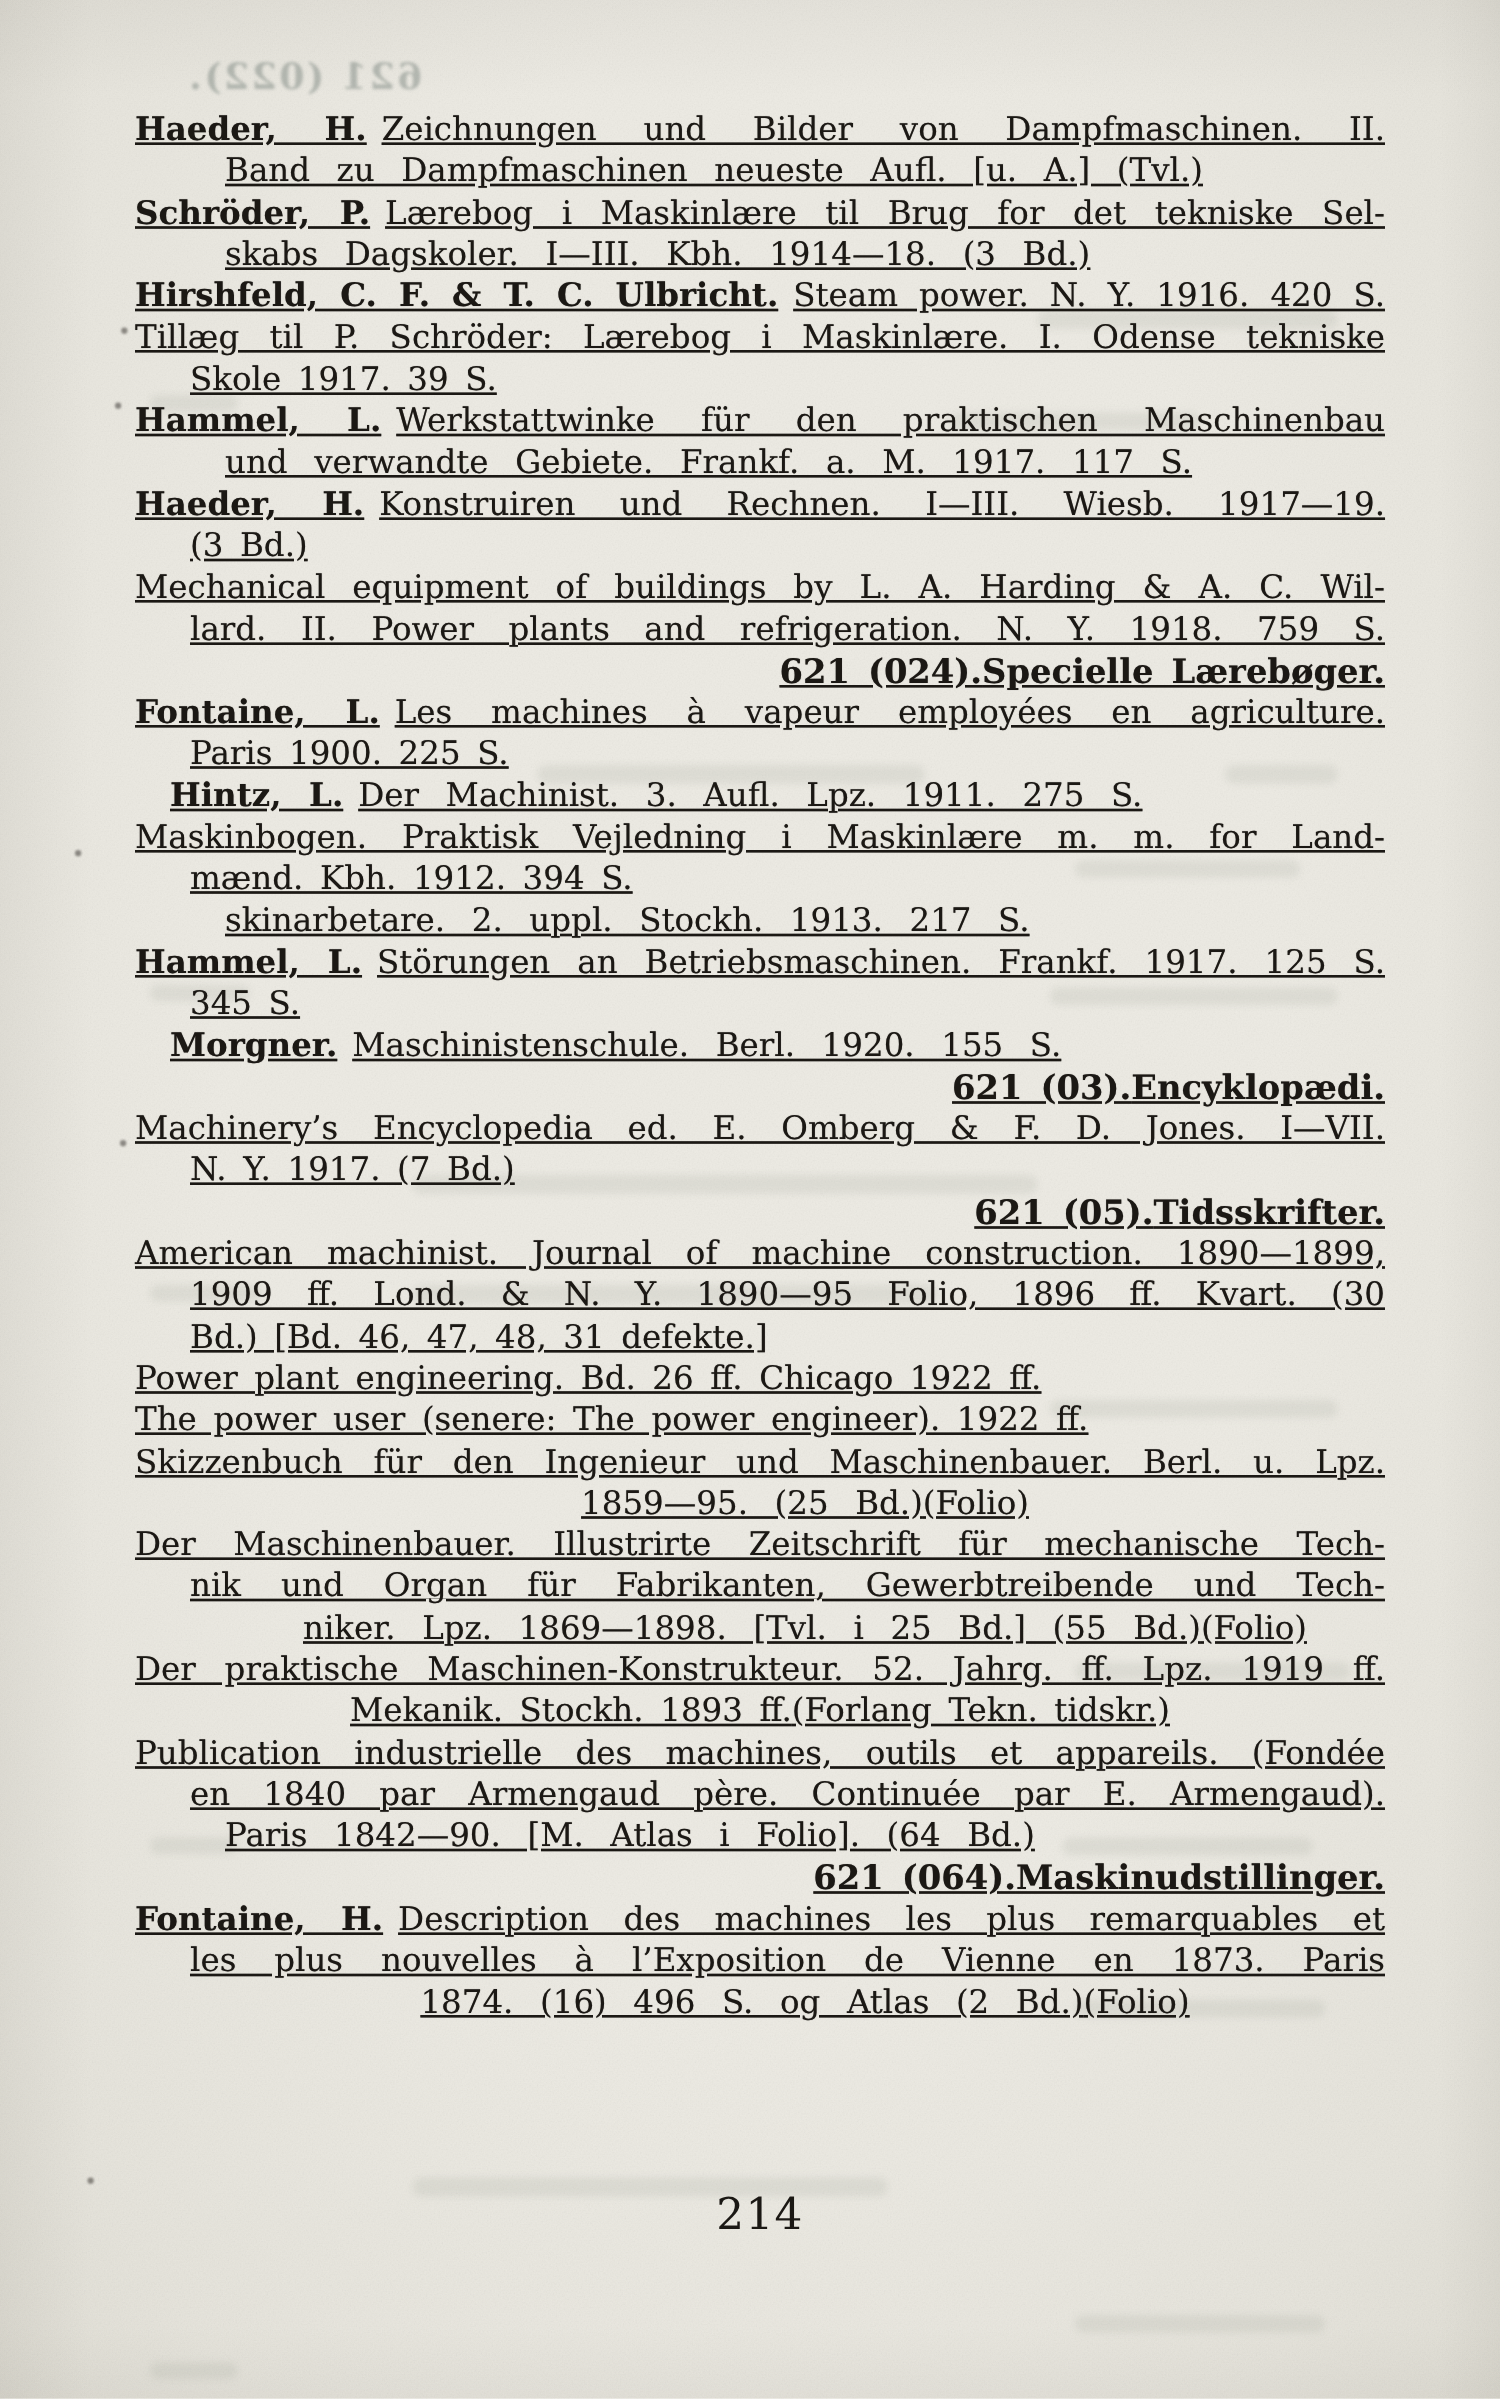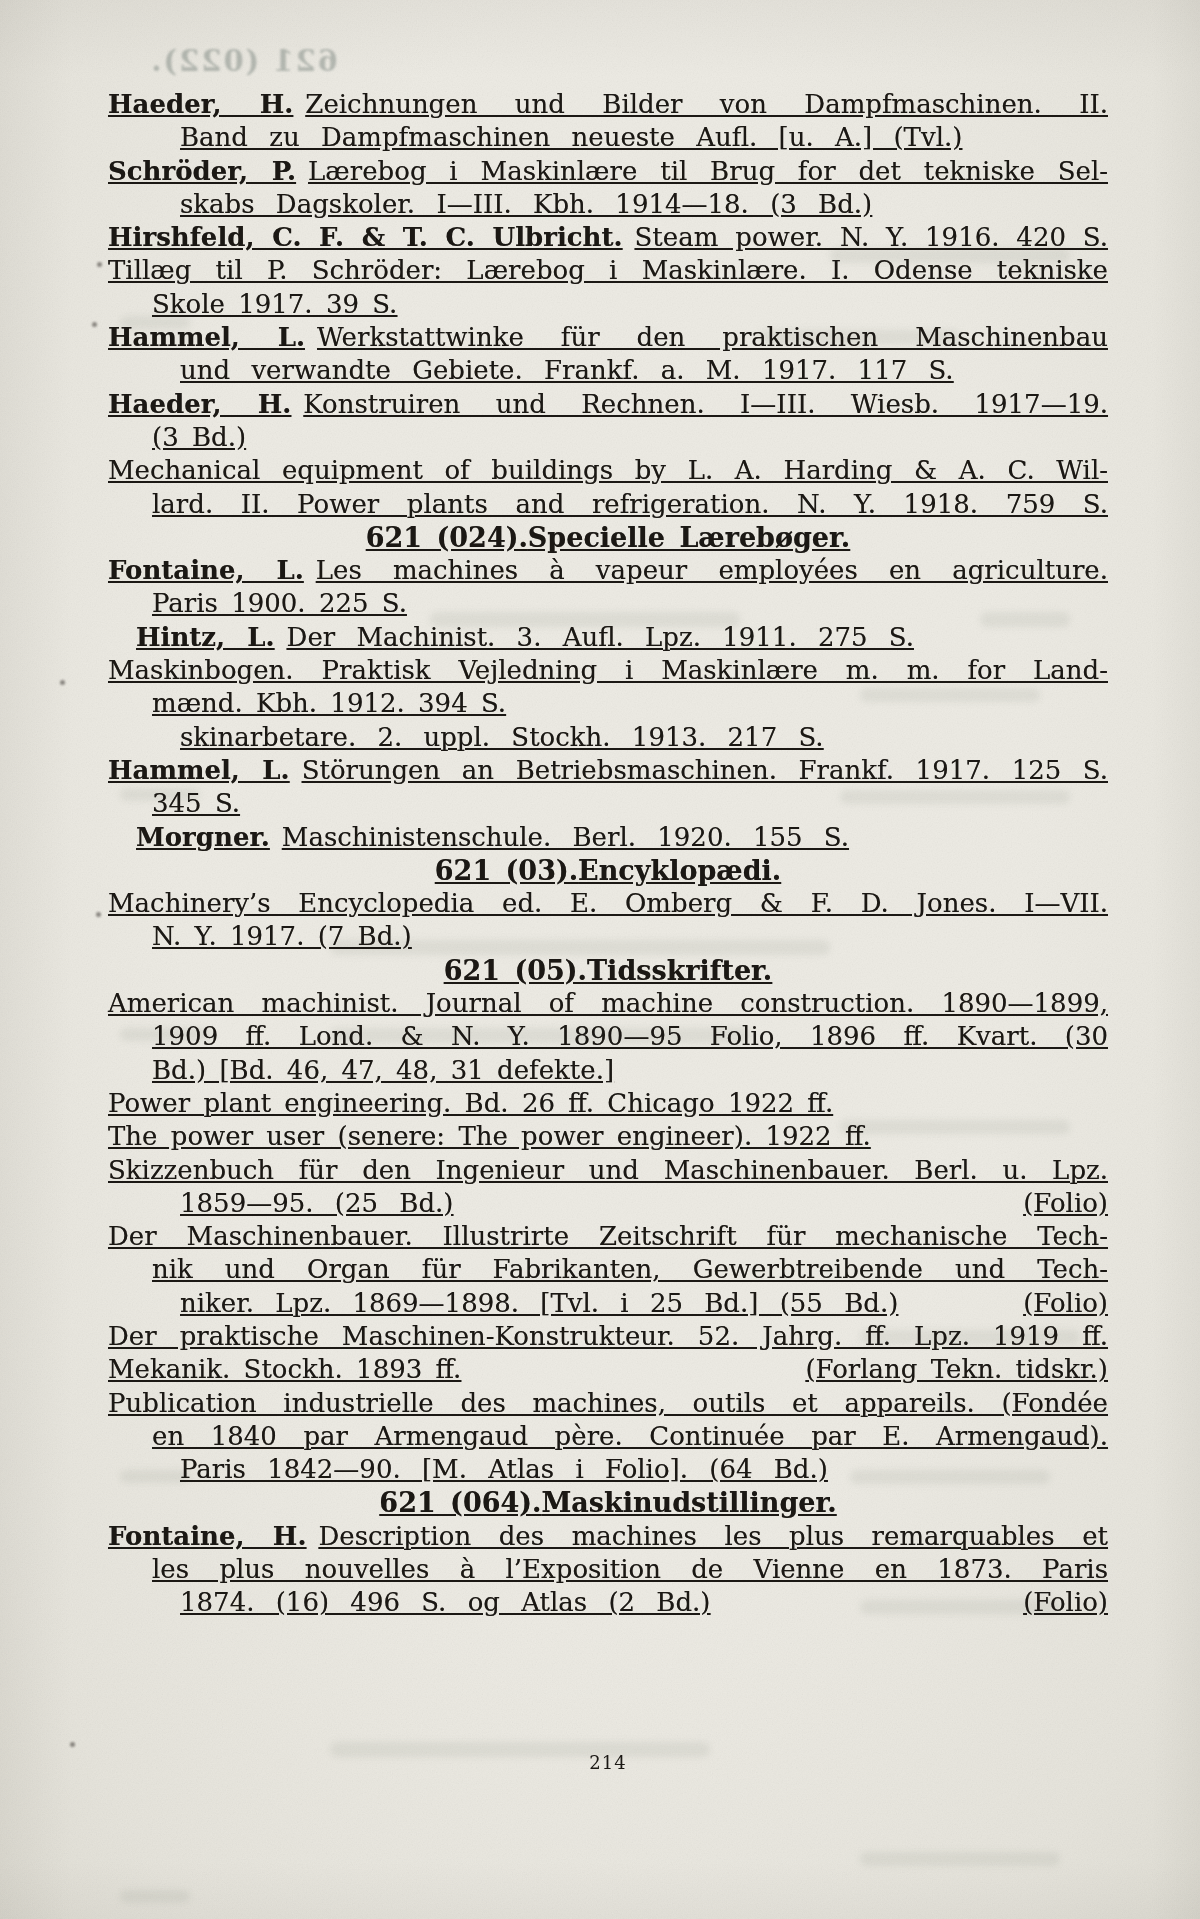--- a/index.html
+++ b/index.html
@@ -8,24 +8,24 @@
     background:radial-gradient(ellipse at 50% 42%, #edebe4 50%, #e6e4dc 85%, #e0ded5 100%);
     font-family:"DejaVu Serif","Liberation Serif",serif;
     color:#1b1814;
   }
   #paper-noise{position:absolute;left:0;top:0;width:1200px;height:1919px;opacity:.10;mix-blend-mode:multiply;pointer-events:none;}
   .textblock{position:absolute;left:108px;top:88px;width:1000px;font-size:26px;}
   .line{height:33.3px;line-height:33.3px;word-spacing:5px;text-shadow:0 0 .6px rgba(25,22,18,.55);text-decoration:underline;}
   .line.justify{text-align:justify;text-align-last:justify;}
   .line.wide{word-spacing:13px;margin-left:28px;}
   .line.cont{padding-left:44px;}
-  .line.split{display:flex;justify-content:space-between;}
-  .line.heading{font-weight:700;display:flex;justify-content:center;font-size:27px;}
+  .line.split{display:flex;justify-content:center;}
+  .line.heading{font-weight:700;display:flex;justify-content:flex-end;font-size:27px;}
   .bold{font-weight:700;margin-right:12px;}
-  .page-number{position:absolute;left:108px;top:1752px;width:1000px;text-align:center;font-size:18px;letter-spacing:1px;}
+  .page-number{position:absolute;left:108px;top:1752px;width:1000px;text-align:center;font-size:35px;letter-spacing:1px;}
   .bleed-header{
     position:absolute;left:118px;top:44px;width:220px;
     transform:scaleX(-1);font-weight:700;font-size:29px;letter-spacing:2px;
     color:rgba(122,132,126,.48);filter:blur(1.3px);
   }
   .smudge{position:absolute;background:rgba(148,155,145,.16);filter:blur(3px);border-radius:8px;pointer-events:none;}
   .speck{position:absolute;width:5px;height:5px;background:rgba(45,42,38,.5);border-radius:50%;filter:blur(1px);}
   .vignette{position:absolute;inset:0;pointer-events:none;
     background:linear-gradient(to right, rgba(120,115,105,.08), rgba(0,0,0,0) 6%, rgba(0,0,0,0) 96%, rgba(120,115,105,.07)),
                linear-gradient(to bottom, rgba(120,115,105,.07), rgba(0,0,0,0) 4%, rgba(0,0,0,0) 97%, rgba(120,115,105,.06));}

